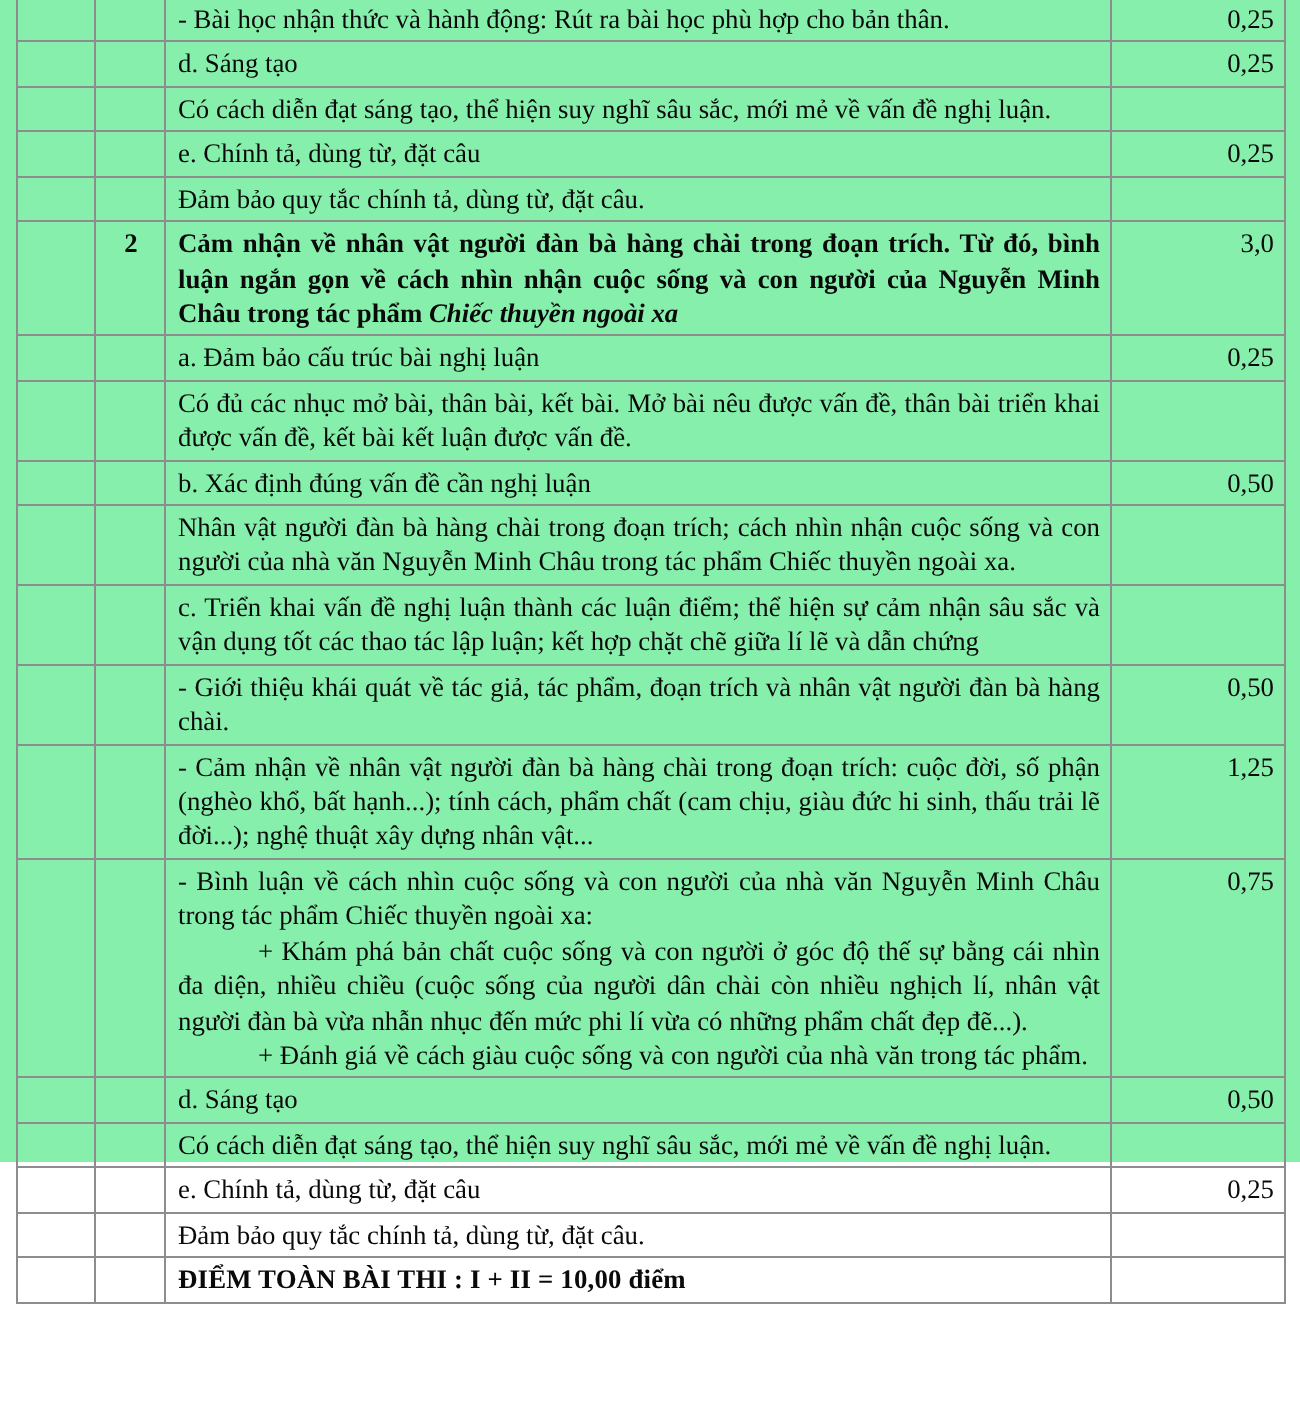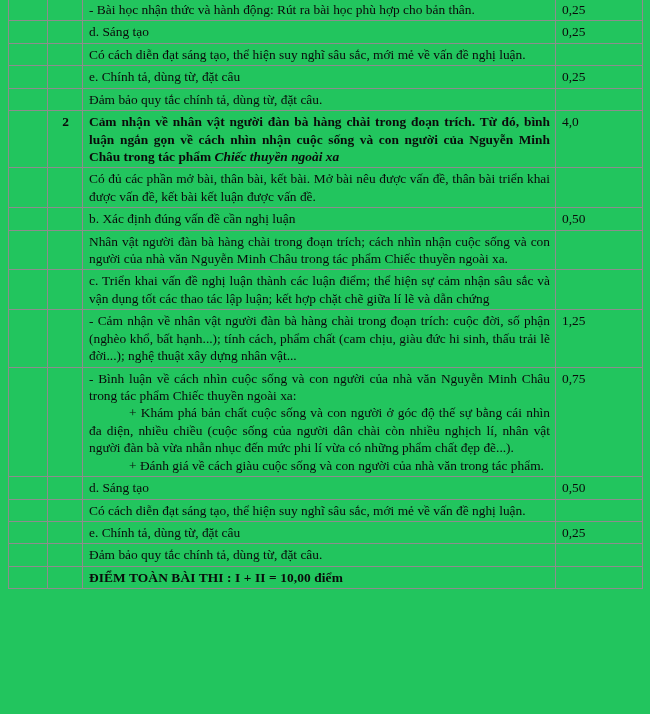--- a/index.html
+++ b/index.html
@@ -10,22 +10,22 @@
   body {
     width: 650px;
     height: 714px;
     font-family: "Liberation Serif", "DejaVu Serif", serif;
     color: #0a0a0a;
     overflow: hidden;
   }
   .page {
     position: relative;
     width: 650px;
-    height: 714px;
-    background: #22c55e;
+    height: 581px;
+    background: #86efac;
   }
   table.rubric {
     position: absolute;
     left: 8px;
     top: -2px;
     width: 634px;
     border-collapse: collapse;
     table-layout: fixed;
   }
   table.rubric td {
@@ -45,21 +45,21 @@
     font-weight: bold;
     font-size: 14px;
   }
   td.num { vertical-align: middle; }
   td.body {
     text-align: justify;
     text-justify: inter-word;
     hyphens: none;
   }
   td.score {
-    text-align: left;
+    text-align: right;
     vertical-align: top;
     font-size: 13.6px;
     padding-top: 2px;
     white-space: nowrap;
   }
   .hdr {
     font-weight: bold;
     font-size: 13.8px;
     line-height: 1.34;
     text-align: justify;
@@ -133,28 +133,34 @@
         <td class="part"></td>
         <td class="num"></td>
         <td class="body">Đảm bảo quy tắc chính tả, dùng từ, đặt câu.</td>
         <td class="score"></td>
       </tr>
 
       <tr>
         <td class="part"></td>
         <td class="num">2</td>
         <td class="body hdr"><span>Cảm nhận về nhân vật người đàn bà hàng chài trong đoạn trích. Từ đó, bình luận ngắn gọn về cách nhìn nhận cuộc sống và con người của Nguyễn Minh Châu trong tác phẩm </span><span class="work">Chiếc thuyền ngoài xa</span><span></span></td>
-        <td class="score">4,0</td>
-      </tr>
-
-
-      <tr>
-        <td class="part"></td>
-        <td class="num"></td>
-        <td class="body"><span>Có đủ các phần mở bài, thân bài, kết bài. </span><span class="work">Mở bài</span><span> nêu được vấn đề, </span><span class="work">thân bài</span><span> triển khai được vấn đề, </span><span class="work">kết bài</span><span> kết luận được vấn đề.</span></td>
+        <td class="score">3,0</td>
+      </tr>
+
+      <tr>
+        <td class="part"></td>
+        <td class="num"></td>
+        <td class="body">a. Đảm bảo cấu trúc bài nghị luận</td>
+        <td class="score">0,25</td>
+      </tr>
+
+      <tr>
+        <td class="part"></td>
+        <td class="num"></td>
+        <td class="body"><span>Có đủ các nhục mở bài, thân bài, kết bài. </span><span class="work">Mở bài</span><span> nêu được vấn đề, </span><span class="work">thân bài</span><span> triển khai được vấn đề, </span><span class="work">kết bài</span><span> kết luận được vấn đề.</span></td>
         <td class="score"></td>
       </tr>
 
       <tr>
         <td class="part"></td>
         <td class="num"></td>
         <td class="body">b. Xác định đúng vấn đề cần nghị luận</td>
         <td class="score">0,50</td>
       </tr>
 
@@ -165,20 +171,26 @@
         <td class="score"></td>
       </tr>
 
       <tr>
         <td class="part"></td>
         <td class="num"></td>
         <td class="body">c. Triển khai vấn đề nghị luận thành các luận điểm; thể hiện sự cảm nhận sâu sắc và vận dụng tốt các thao tác lập luận; kết hợp chặt chẽ giữa lí lẽ và dẫn chứng</td>
         <td class="score"></td>
       </tr>
 
+      <tr>
+        <td class="part"></td>
+        <td class="num"></td>
+        <td class="body">- Giới thiệu khái quát về tác giả, tác phẩm, đoạn trích và nhân vật người đàn bà hàng chài.</td>
+        <td class="score">0,50</td>
+      </tr>
 
       <tr>
         <td class="part"></td>
         <td class="num"></td>
         <td class="body">- Cảm nhận về nhân vật người đàn bà hàng chài trong đoạn trích: cuộc đời, số phận (nghèo khổ, bất hạnh...); tính cách, phẩm chất (cam chịu, giàu đức hi sinh, thấu trải lẽ đời...); nghệ thuật xây dựng nhân vật...</td>
         <td class="score">1,25</td>
       </tr>
 
       <tr>
         <td class="part"></td>

